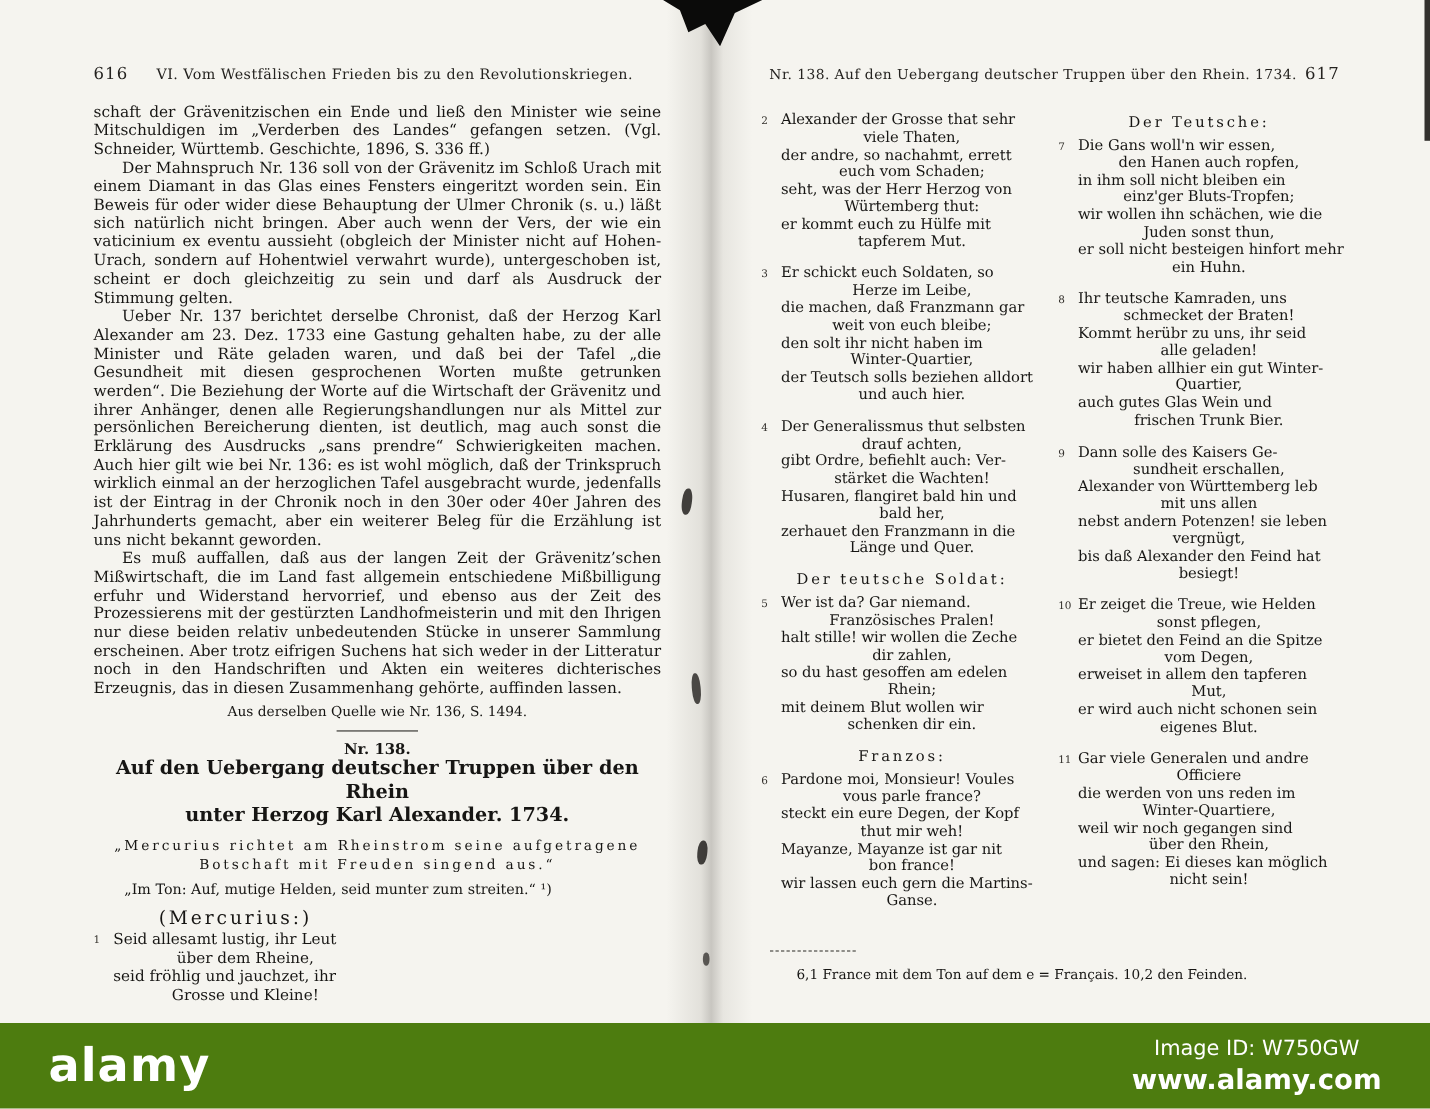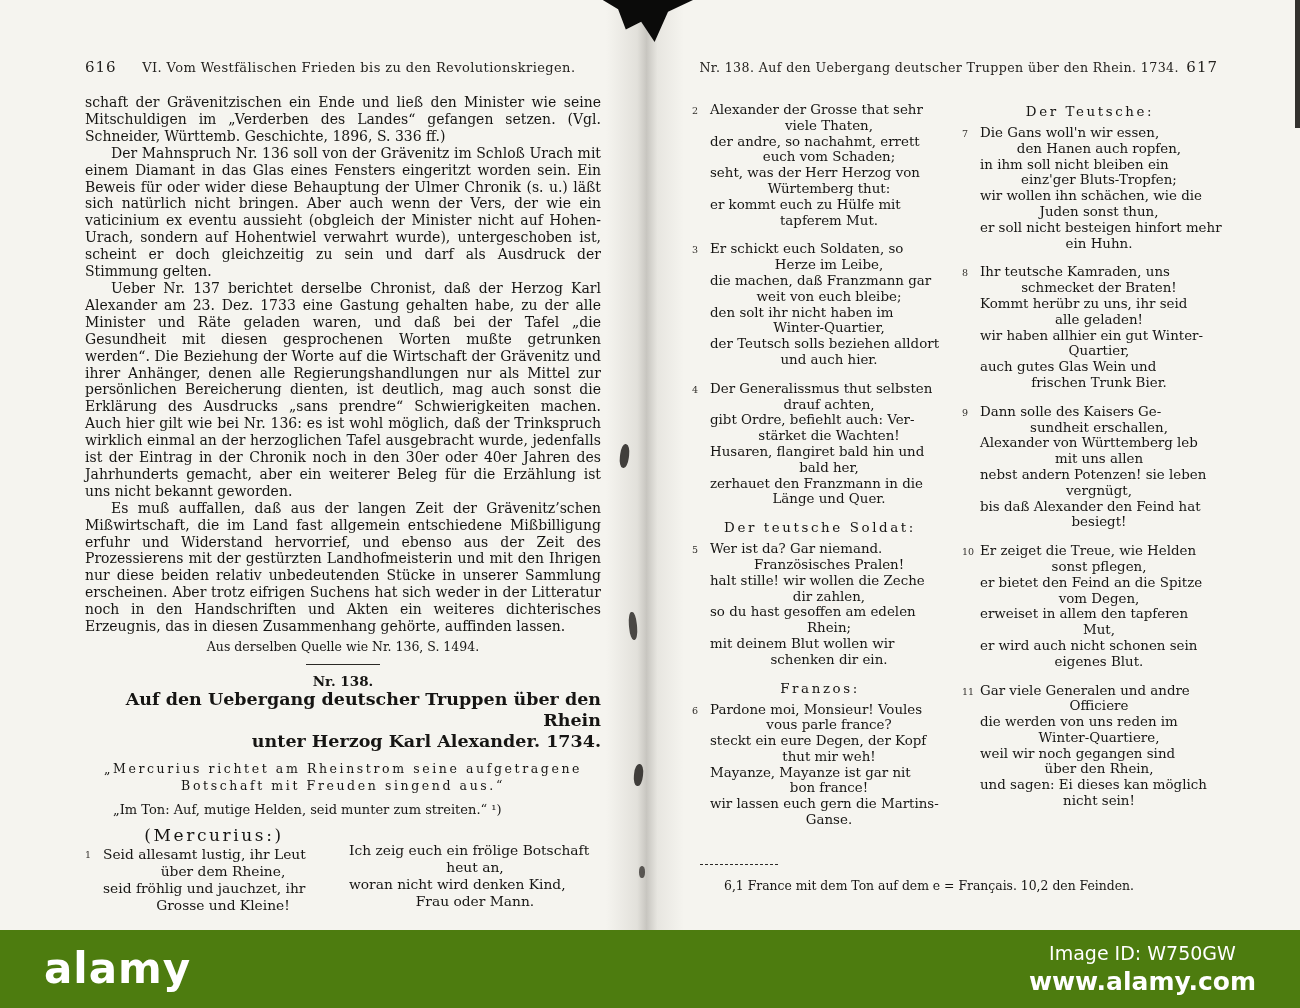--- a/index.html
+++ b/index.html
@@ -14,21 +14,21 @@
   .pheader .pnum { font-size:15px; letter-spacing:1px; }
   .pheader .ptitle { flex:1; text-align:center; letter-spacing:0.4px; }
   
   .page-left { position:absolute; left:85px; top:58px; width:516px; }
   .page-left .bodytext { margin-top:18px; }
   .page-left p { margin:0; font-size:14px; line-height:16.9px; text-align:justify; }
   .page-left p.indent { text-indent:26px; }
   .source { margin-top:4px; font-size:12.5px; text-align:center; }
   .divider { width:74px; margin:10px auto 8px auto; border-top:1.6px solid #2a2825; }
   .secnum { text-align:center; font-weight:bold; font-size:13.5px; margin-top:2px; }
-  .sectitle { text-align:right; font-weight:bold; font-size:17.5px; line-height:21px; }
+  .sectitle { text-align:center; font-weight:bold; font-size:17.5px; line-height:21px; }
   .epigraph { text-align:center; font-size:12.5px; line-height:17px; letter-spacing:2.6px; }
   .epigraph-wrap { margin-top:8px; }
   .tune { margin-top:8px; margin-left:28px; font-size:13px; }
   .v1wrap { display:flex; margin-top:4px; }
   .v1col { width:50%; position:relative; }
   .speaker { text-align:center; font-size:17px; letter-spacing:2.6px; margin:4px 0 1px 0; }
   .verse { display:flex; margin-bottom:13px; }
   .vnum { flex:none; width:18px; font-size:9.5px; color:#33302c; padding-top:3px; }
   .vbody { flex:1; min-width:0; }
   .vline { font-size:13.4px; line-height:15.8px; white-space:nowrap; }
@@ -112,28 +112,20 @@
         <div class="verse">
           <span class="vnum">1</span>
           <div class="vbody">
               <div class="vline">Seid allesamt lustig, ihr Leut</div>
               <div class="vline c">über dem Rheine,</div>
               <div class="vline">seid fröhlig und jauchzet, ihr</div>
               <div class="vline c">Grosse und Kleine!</div>
             </div>
         </div>
       </div>
-      <div class="v1col">
-        <div class="vbody v1-right">
-            <div class="vline">Ich zeig euch ein frölige Botschaft</div>
-            <div class="vline c">heut an,</div>
-            <div class="vline">woran nicht wird denken Kind,</div>
-            <div class="vline c">Frau oder Mann.</div>
-          </div>
-      </div>
     </div>
 
     <div class="fnrule"></div>
     <div class="footnote">¹) Text und Melodie war nicht nachzuweisen.</div>
   </div>
 
   <div class="page-right">
     <div class="pheader">
       <span class="ptitle">Nr. 138.   Auf den Uebergang deutscher Truppen über den Rhein.   1734.</span>
       <span class="pnum">617</span>

